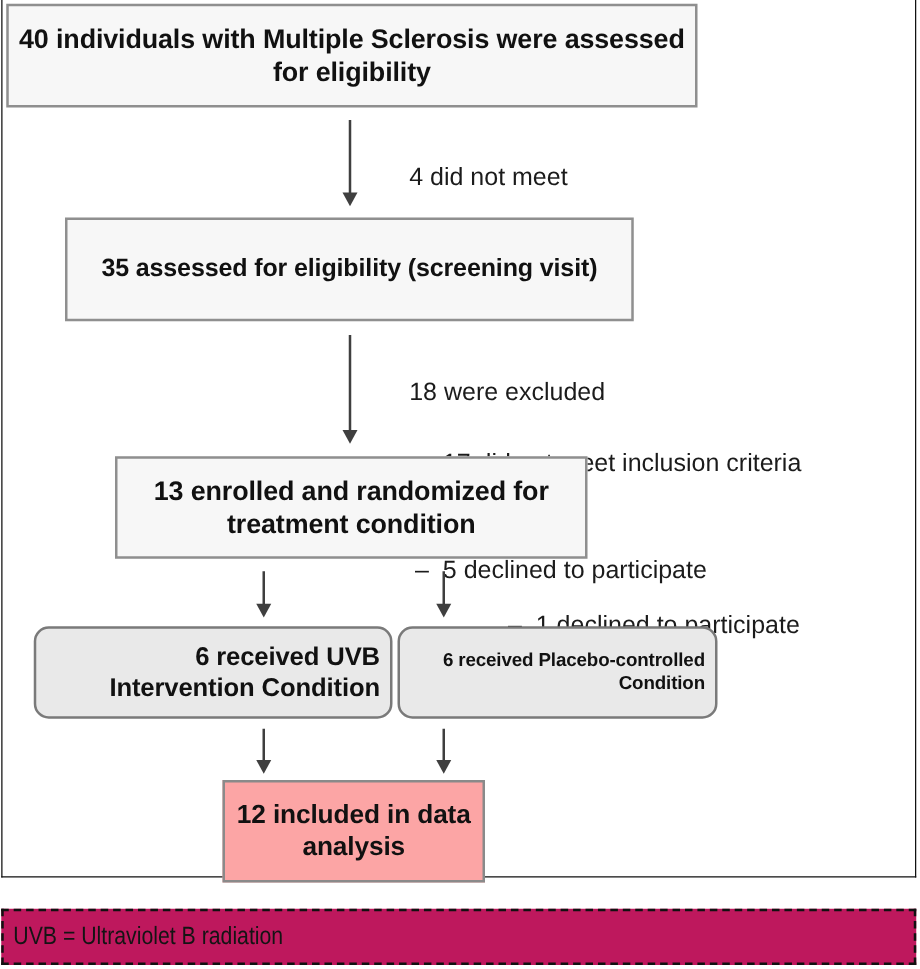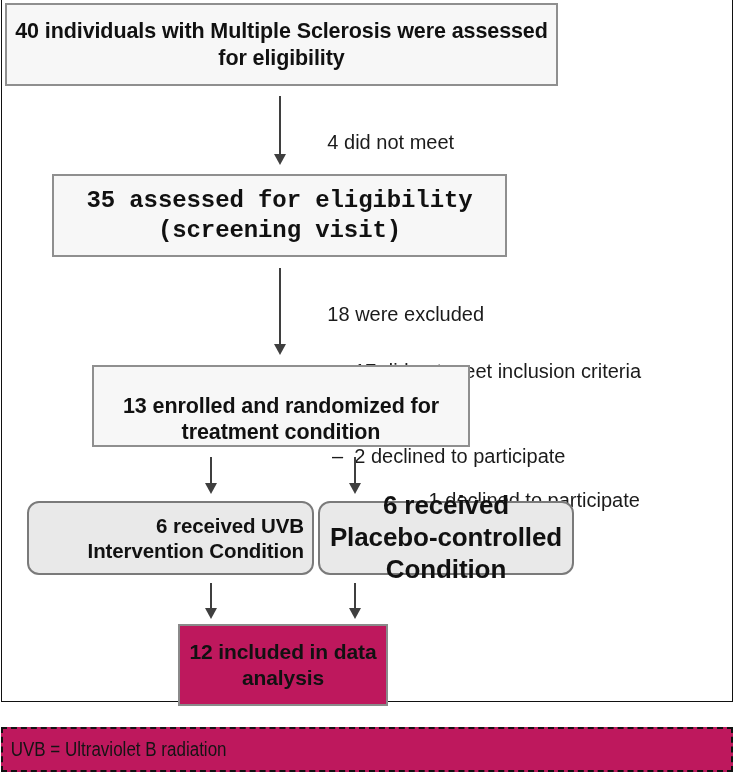--- a/index.html
+++ b/index.html
@@ -51,30 +51,30 @@
   .node-sharp {
     background: #f7f7f7;
     border: 2px solid #8f8f8f;
   }
   .node-round {
     background: #e9e9e9;
     border: 2px solid #7a7a7a;
     border-radius: 12px;
   }
   .node-final {
-    background: #be185d;
+    background: #fca5a5;
     border: 2px solid #8a8a8a;
   }
 
   
   #box-assessed      { left: 3px;   top: 3px;   width: 553px; height: 83px;  font-size: 21.5px; }
-  #box-screening     { left: 50px;  top: 174px; width: 455px; height: 83px;  font-size: 24px; font-family: Liberation Mono, monospace; }
-  #box-enrolled      { left: 90px;  top: 365px; width: 378px; height: 82px;  font-size: 21.5px; align-items: flex-end; }
+  #box-screening     { left: 50px;  top: 174px; width: 455px; height: 83px;  font-size: 20px; }
+  #box-enrolled      { left: 90px;  top: 365px; width: 378px; height: 82px;  font-size: 21.5px; }
   #box-uvb           { left: 25px;  top: 501px; width: 287px; height: 74px;  font-size: 20.5px; text-align: right; }
-  #box-placebo       { left: 316px; top: 501px; width: 256px; height: 74px;  font-size: 26px; }
+  #box-placebo       { left: 316px; top: 501px; width: 256px; height: 74px;  font-size: 15px; text-align: right; }
   #box-included      { left: 176px; top: 624px; width: 210px; height: 82px;  font-size: 21px;  }
 
   .node-inner { padding: 0 8px; }
 
   
   .arrow {
     position: absolute;
     width: 2px;
     background: #3f3f3f;
   }
@@ -156,21 +156,21 @@
     </div>
 
     <div class="node node-sharp" id="box-screening">
       <div class="node-inner">35 assessed for eligibility (screening visit)</div>
     </div>
 
     <div class="arrow" id="arrow-2"></div>
     <div class="edge-label" id="label-2">
       <span>18 were excluded</span>
       <span class="sub">–  17 did not meet inclusion criteria</span>
-      <span class="sub">–  2 declined to participate</span>
+      <span class="sub">–  5 declined to participate</span>
     </div>
 
     <div class="node node-sharp" id="box-enrolled">
       <div class="node-inner">13 enrolled and randomized for treatment condition</div>
     </div>
 
     <div class="arrow" id="arrow-3"></div>
     <div class="arrow" id="arrow-4"></div>
     <div class="edge-label" id="label-3">
       <span>–  1 declined to participate</span>

